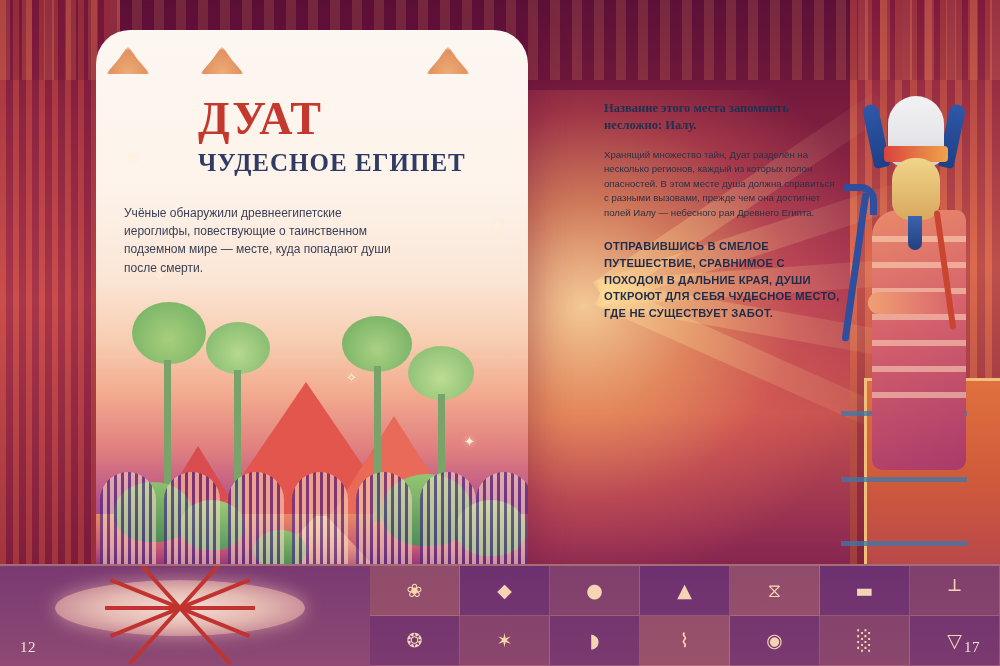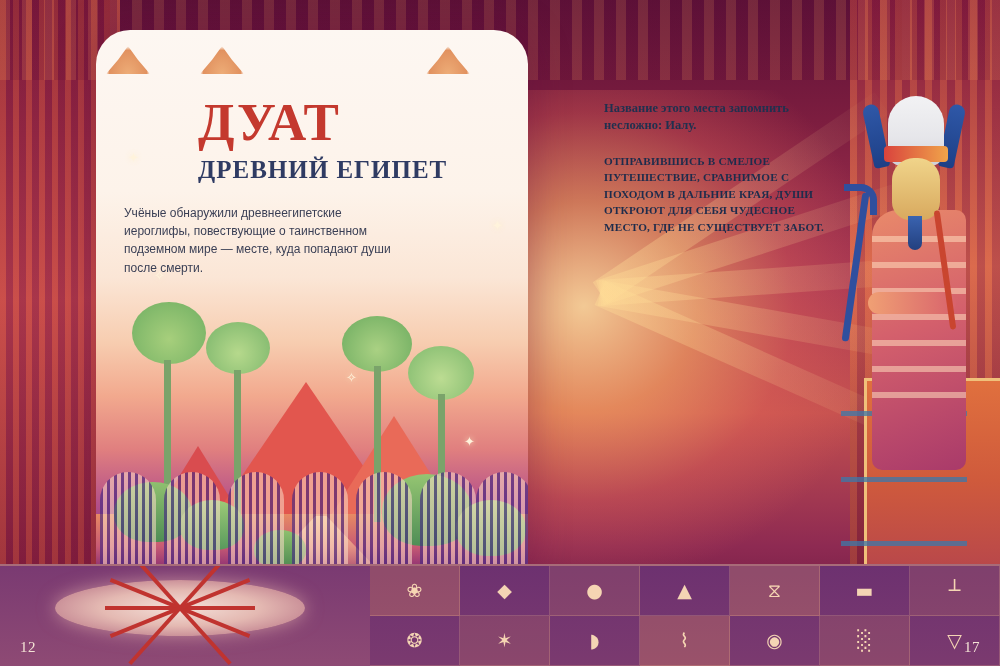--- a/index.html
+++ b/index.html
@@ -234,21 +234,21 @@
 
   
   .title-block {
     position: absolute;
     left: 198px; top: 96px;
     width: 300px;
   }
   .title-main {
     font-family: "Liberation Serif", serif;
     font-weight: bold;
-    font-size: 53px;
+    font-size: 46px;
     letter-spacing: 2px;
     color: #c4392e;
     line-height: 1;
     margin: 0;
   }
   .title-sub {
     font-family: "Liberation Serif", serif;
     font-weight: bold;
     font-size: 25px;
     letter-spacing: 1px;
@@ -280,21 +280,21 @@
     color: #20304f;
     margin: 0 0 13px 0;
   }
   .r-para {
     font-size: 9.6px;
     line-height: 1.52;
     color: #2b3145;
     margin: 0 0 13px 0;
   }
   .r-callout {
-    font-family: Liberation Serif, serif;
+    font-family: Liberation Sans, sans-serif;
     font-weight: bold;
     font-size: 11.2px;
     line-height: 1.48;
     color: #1e2c4c;
     margin: 18px 0 0 0;
     letter-spacing: 0.2px;
   }
 
   
   .osiris {
@@ -452,26 +452,27 @@
 
     <span class="spark" style="left:32px; top:120px;">✦</span>
     <span class="spark" style="left:58px; top:238px;">✧</span>
     <span class="spark" style="left:396px; top:188px;">✦</span>
     <span class="spark" style="left:250px; top:340px;">✧</span>
     <span class="spark" style="left:368px; top:404px;">✦</span>
   </div>
 
   <div class="title-block">
     <h1 class="title-main">ДУАТ</h1>
-    <h2 class="title-sub">ДРЕВНИЙ ЕГИПЕТ</h2>
+    <h2 class="title-sub">ЧУДЕСНОЕ ЕГИПЕТ</h2>
   </div>
   <p class="lede">Учёные обнаружили древнеегипетские иероглифы, повествующие о таинственном подземном мире — месте, куда попадают души после смерти.</p>
 
   <div class="right-col">
     <p class="r-head">Название этого места запомнить несложно: Иалу.</p>
+    <p class="r-para">Хранящий множество тайн, Дуат разделён на несколько регионов, каждый из которых полон опасностей. В этом месте душа должна справиться с разными вызовами, прежде чем она достигнет полей Иалу — небесного рая Древнего Египта.</p>
     <p class="r-callout">ОТПРАВИВШИСЬ В СМЕЛОЕ ПУТЕШЕСТВИЕ, СРАВНИМОЕ С ПОХОДОМ В ДАЛЬНИЕ КРАЯ, ДУШИ ОТКРОЮТ ДЛЯ СЕБЯ ЧУДЕСНОЕ МЕСТО, ГДЕ НЕ СУЩЕСТВУЕТ ЗАБОТ.</p>
   </div>
 
   <div class="osiris">
     <div class="os-throne">
       <div class="os-throne-line" style="top:30px; left:-26px;"></div>
       <div class="os-throne-line" style="top:96px; left:-26px;"></div>
       <div class="os-throne-line" style="top:160px; left:-26px;"></div>
     </div>
     <div class="os-body">

